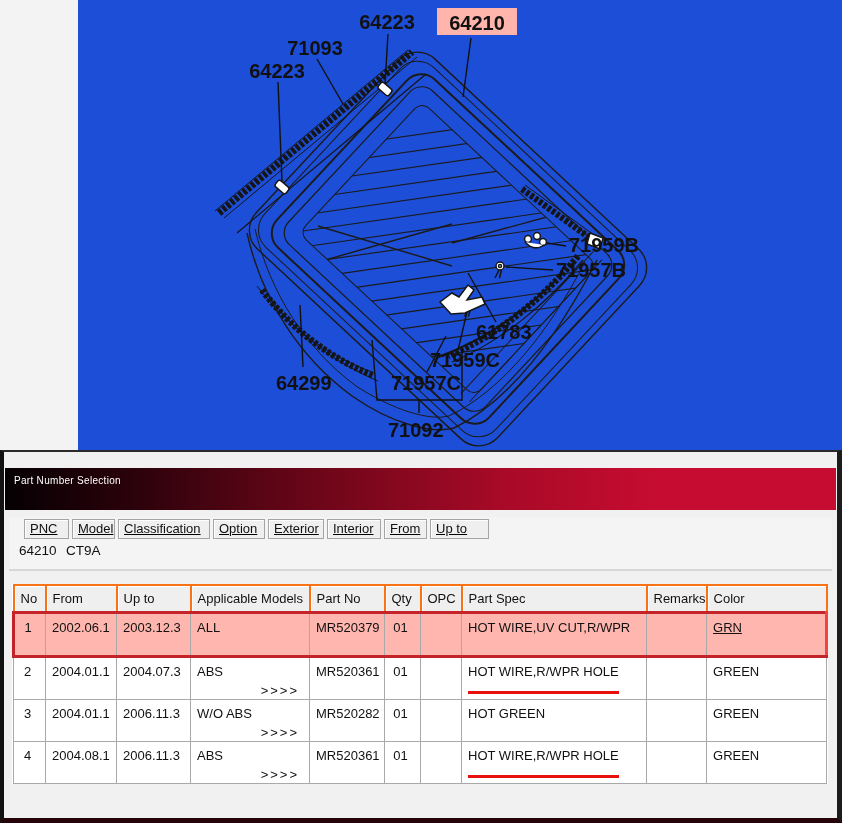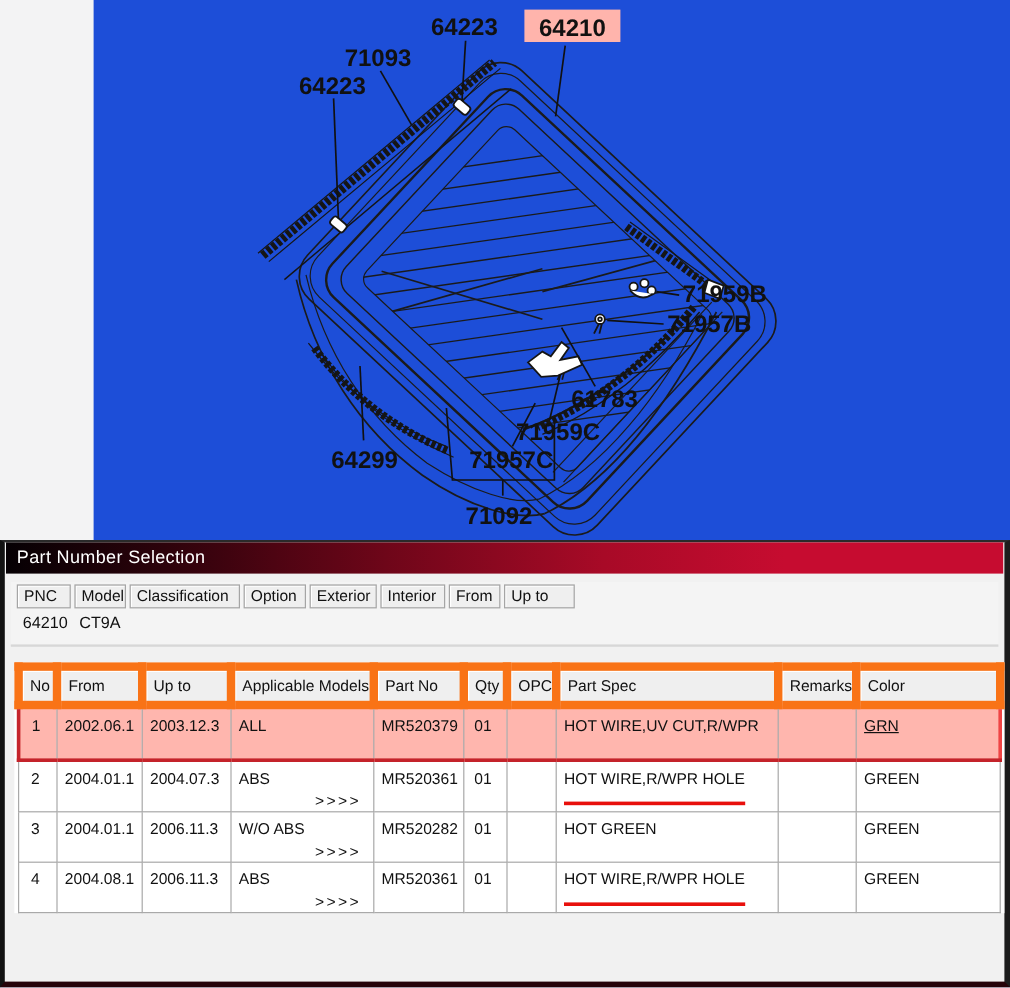--- a/index.html
+++ b/index.html
@@ -5,32 +5,32 @@
   html,body{margin:0;padding:0;background:#fff;}
   body{width:842px;height:823px;position:relative;font-family:"Liberation Sans",sans-serif;overflow:hidden;}
   .diagram-area{position:absolute;left:0;top:0;width:842px;height:539px;background:#1d4ed8;}
   .left-strip{position:absolute;left:0;top:0;width:78px;height:450px;background:#f3f3f4;}
   .diagram-area svg{position:absolute;left:0;top:0;}
   .diagram-area svg text{font-family:"Liberation Sans",sans-serif;font-weight:bold;font-size:20px;fill:#111;}
 
   .panel{position:absolute;left:0;top:450px;width:842px;height:373px;background:#f1f1f1;
          border-left:4px solid #121212;border-right:5px solid #1c1c1c;border-top:2px solid #2a2a2a;
          border-bottom:5px solid #260309;box-sizing:border-box;}
-  .titlebar{height:26px;margin:0 1px 0 1px;
+  .titlebar{height:42px;margin:16px 1px 0 1px;
     background:linear-gradient(90deg,#050003 0%,#2d020b 16%,#6e0619 38%,#a80a27 60%,#c60c30 78%,#c60c30 100%);
-    color:#fff;font-size:15px;line-height:26px;padding-left:9px;letter-spacing:.3px;}
+    color:#fff;font-size:10px;line-height:26px;padding-left:9px;letter-spacing:.3px;}
   .pnc-box{margin:7px 5px 0 5px;background:#f4f4f4;border-bottom:2px solid #d7d7d7;padding:2px 0 8px 0;}
-  .pnc-head{display:flex;gap:3px;margin-left:5px;}
+  .pnc-head{display:flex;gap:3px;margin-left:15px;text-decoration:underline;}
   .pnc-head .hcell{background:#efefef;border:1px solid #a5a5a5;box-shadow:inset 1px 1px 0 #fff;
     height:18px;line-height:18px;font-size:13px;color:#111;padding-left:5px;box-sizing:content-box;}
   .pnc-vals{display:flex;gap:3px;margin-left:5px;margin-top:2px;}
   .pnc-vals .vcell{font-size:13.5px;color:#111;height:20px;line-height:20px;padding-left:5px;white-space:nowrap;overflow:visible;}
 
   table.parts{border-collapse:collapse;margin:13px 0 0 8px;background:#fff;font-size:13px;color:#111;}
-  table.parts th{background:#efefef;border:7px solid #f97316;box-shadow:inset 1px 1px 0 #fff;
+  table.parts th{background:#efefef;border:2px solid #f97316;box-shadow:inset 1px 1px 0 #fff;
     font-weight:normal;text-align:left;height:25px;padding:0 0 0 6px;white-space:nowrap;}
   table.parts td{border:1px solid #a9a9a9;vertical-align:top;padding:6px 4px 0 6px;height:35px;white-space:nowrap;}
   table.parts td.center{text-align:center;padding-left:0;}
   .models-cont{text-align:right;padding:4px 6px 0 0;letter-spacing:2px;font-size:13px;}
   tr.selected td{background:#ffb6ae;border-top:3px solid #c4232a;border-bottom:3px solid #c4232a;}
   tr.selected td:first-child{border-left:3px solid #c4232a;}
   tr.selected td:last-child{border-right:3px solid #ef4444;text-decoration:underline;}
   .redline{border-bottom:3px solid #e8100c;padding-bottom:12px;}
 </style>
 </head>

